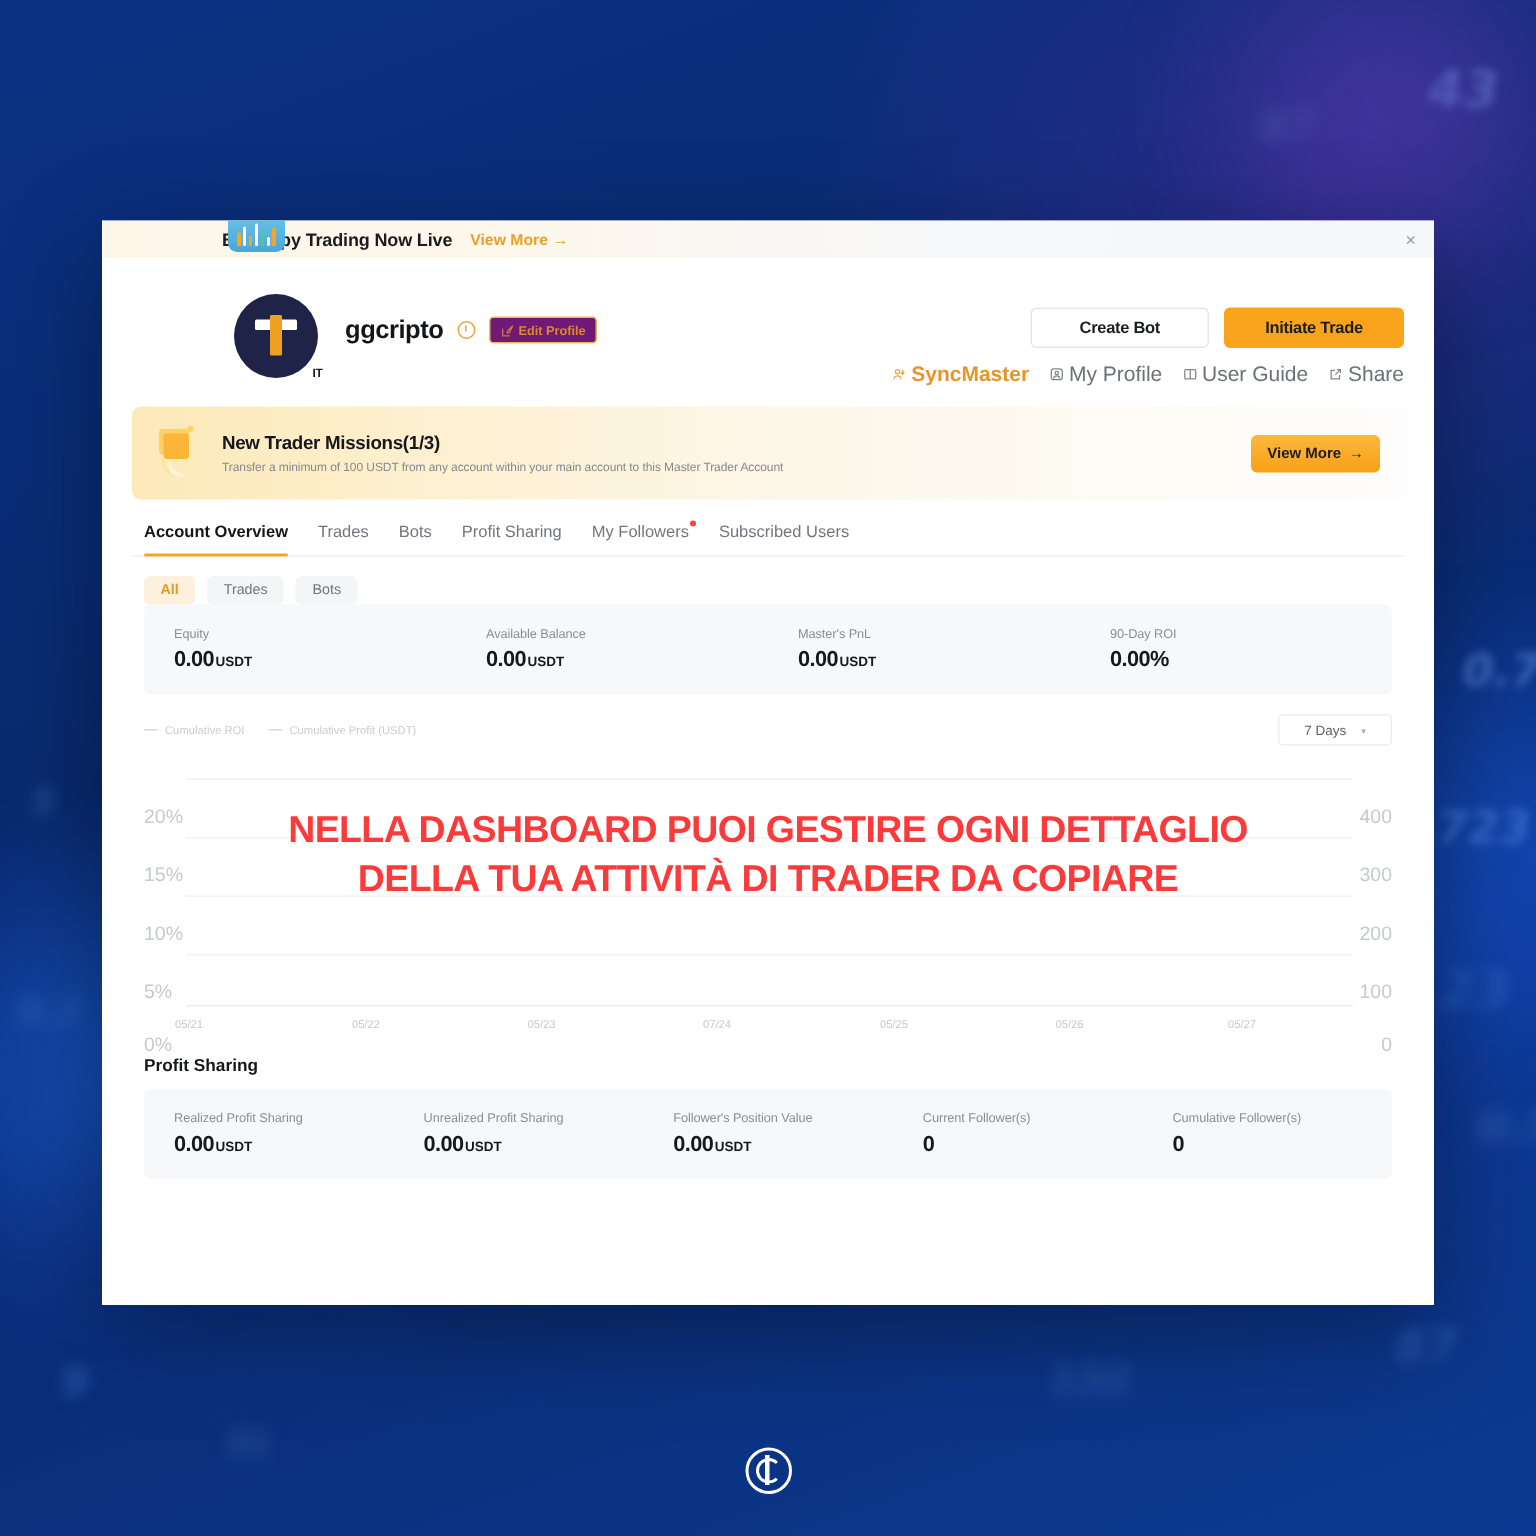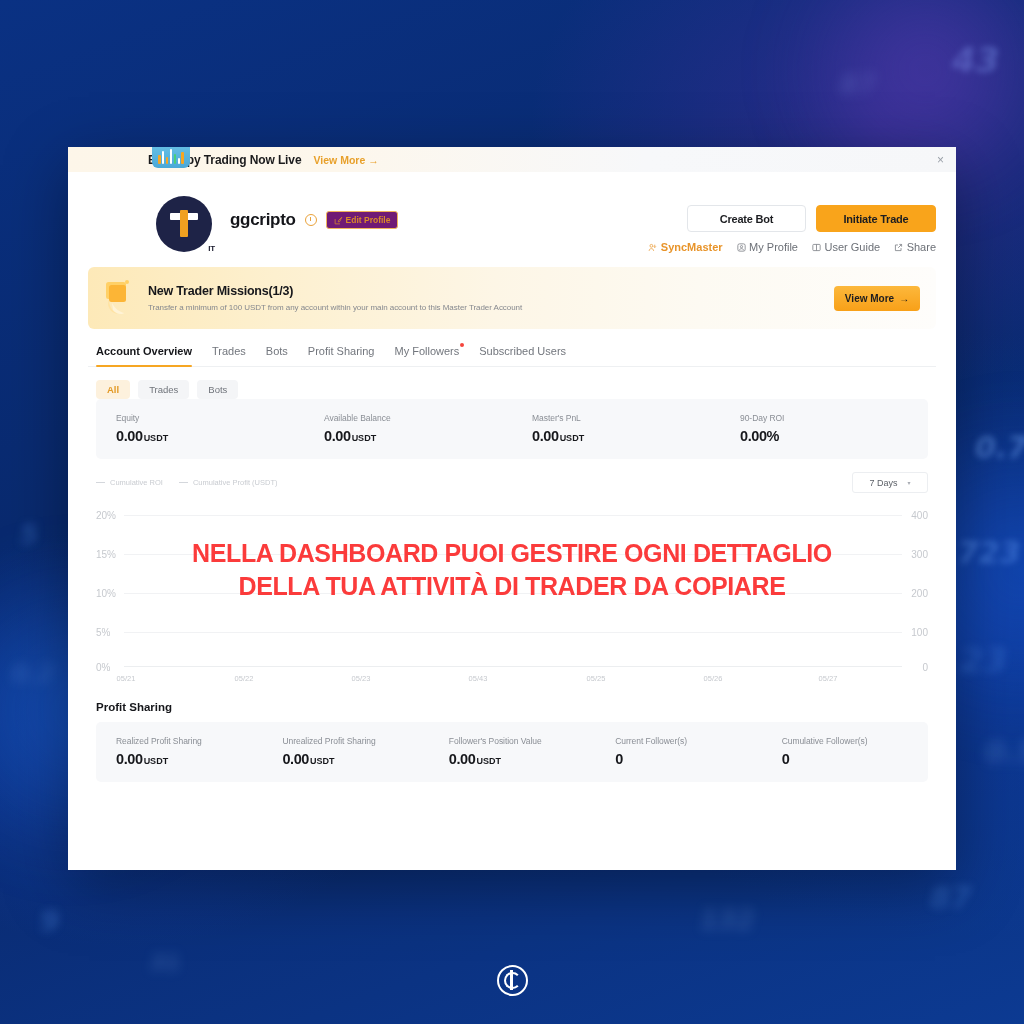--- a/index.html
+++ b/index.html
@@ -114,21 +114,21 @@
   .hdr-right { margin-left: auto; display: flex; flex-direction: column; align-items: flex-end; padding-top: 11px; }
   .hdr-btns { display: flex; gap: 10px; }
   .btn {
     width: 119px; height: 27px; border-radius: 4px;
     font-size: 11px; font-weight: 700; letter-spacing: -0.2px;
     display: flex; align-items: center; justify-content: center; cursor: pointer;
   }
   .btn-outline { background: #fff; border: 1px solid #e3e6ea; color: #1c1d21; }
   .btn-primary { background: #f9a41b; border: 1px solid #f9a41b; color: #1c1d21; width: 120px; }
   .hdr-links { display: flex; gap: 14px; margin-top: 9px; align-items: center; }
-  .hlink { display: flex; align-items: center; gap: 3.5px; font-size: 11px; color: #6c7077; cursor: pointer; white-space: nowrap; }
+  .hlink { display: flex; align-items: center; gap: 3.5px; font-size: 14px; color: #6c7077; cursor: pointer; white-space: nowrap; }
   .hlink.accent { color: #e8942a; font-weight: 700; }
   .hico { width: 9px; height: 9px; opacity: .85; display:block; }
 
   
   .mission {
     height: 62px; border-radius: 6px;
     background: linear-gradient(90deg, #fde9b8 0%, #fdf0cf 22%, #fdf6e6 48%, #fdfaf2 72%, #fefdfb 100%);
     display: flex; align-items: center; padding: 0 16px 0 14px;
     margin-top: 2px;
   }
@@ -183,21 +183,21 @@
   .leg .dash { width: 9px; height: 1.5px; background: #d4d7dc; display: block; }
   .range-select {
     margin-left: auto; width: 76px; height: 21px; border: 1px solid #eceef1; border-radius: 3px;
     display: flex; align-items: center; justify-content: center; gap: 10px;
     font-size: 9px; color: #5d6168; cursor: pointer; background: #fff;
   }
   .range-select .cv { font-size: 6px; color: #a8acb3; }
 
   .chart-area { position: relative; height: 182px; margin: 10px 8px 0 8px; }
   .grid-row { position: absolute; left: 28px; right: 26px; height: 1px; background: #f1f2f4; }
-  .ylabel { position: absolute; font-size: 10px; color: #c6c9ce; transform: translateY(-50%); }
+  .ylabel { position: absolute; font-size: 13px; color: #c6c9ce; transform: translateY(-50%); margin-top: 25px; }
   .ylabel.left { left: 0; }
   .ylabel.right { right: 0; text-align: right; }
   .xaxis { position: absolute; left: 28px; right: 26px; bottom: 18px; height: 1px; background: #eceef0; }
   .xlabel { position: absolute; bottom: 2px; font-size: 7.5px; color: #c6c9ce; transform: translateX(-50%); }
 
   
   .overlay-caption {
     position: absolute;
     left: 0; right: 0; top: 14px;
     text-align: center;
@@ -449,21 +449,21 @@
 
         <div class="ylabel right" style="top:12px;">400</div>
         <div class="ylabel right" style="top:51px;">300</div>
         <div class="ylabel right" style="top:90px;">200</div>
         <div class="ylabel right" style="top:129px;">100</div>
         <div class="ylabel right" style="top:164px;">0</div>
 
         <div class="xlabel" style="left:30px;">05/21</div>
         <div class="xlabel" style="left:148px;">05/22</div>
         <div class="xlabel" style="left:265px;">05/23</div>
-        <div class="xlabel" style="left:382px;">05/43</div>
+        <div class="xlabel" style="left:382px;">07/24</div>
         <div class="xlabel" style="left:500px;">05/25</div>
         <div class="xlabel" style="left:617px;">05/26</div>
         <div class="xlabel" style="left:732px;">05/27</div>
       </div>
 
       <div class="ps-head">
         <div class="sec-title">Profit Sharing</div>
       </div>
       <div class="ps-stats">
         <div class="ps-stat">

